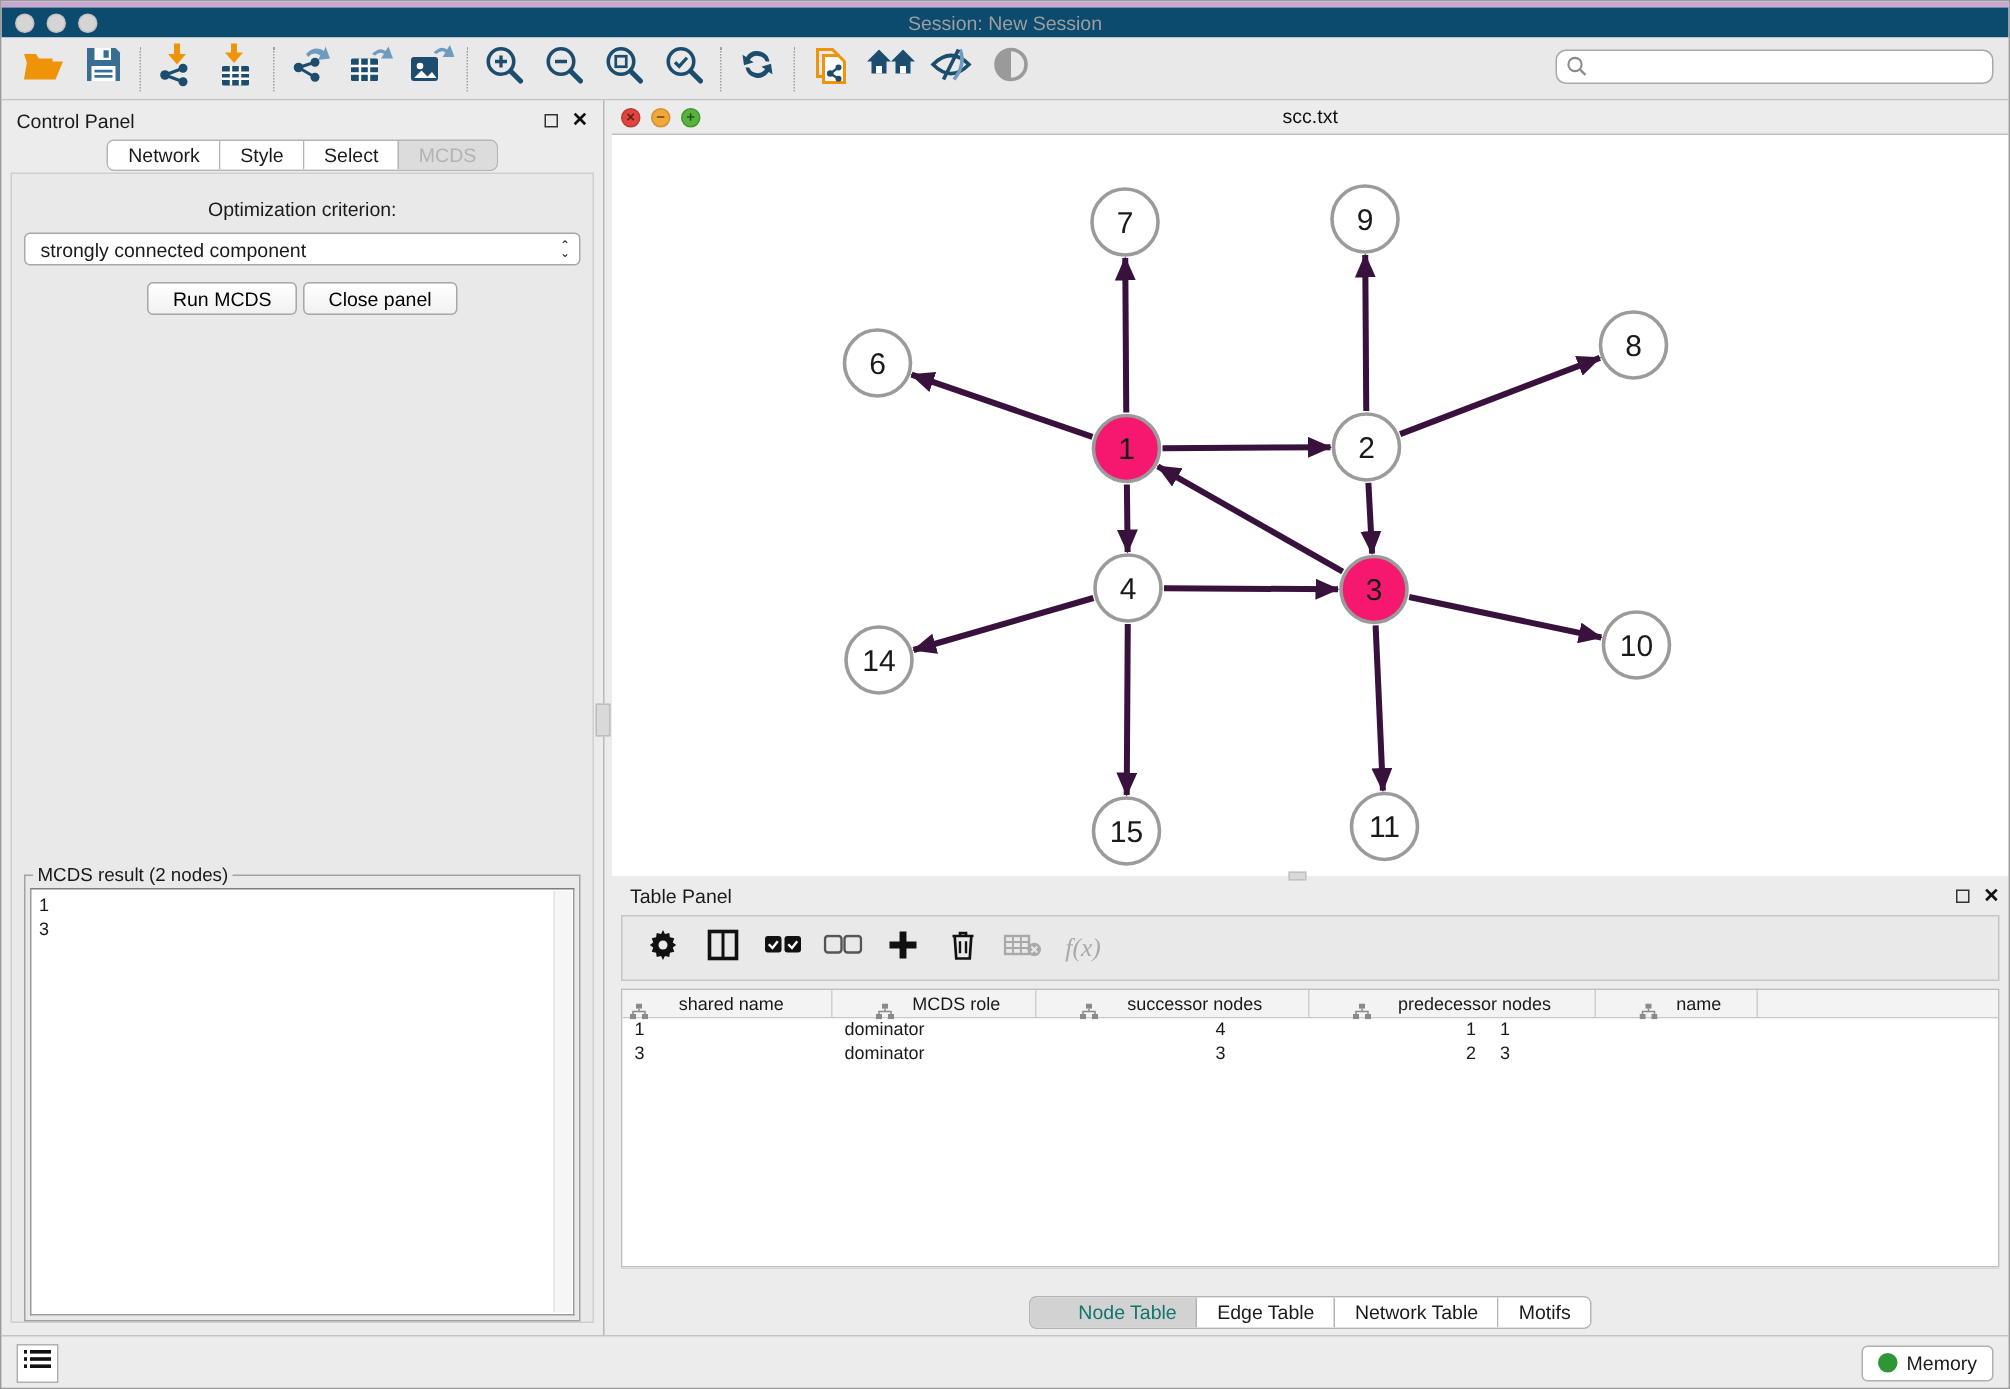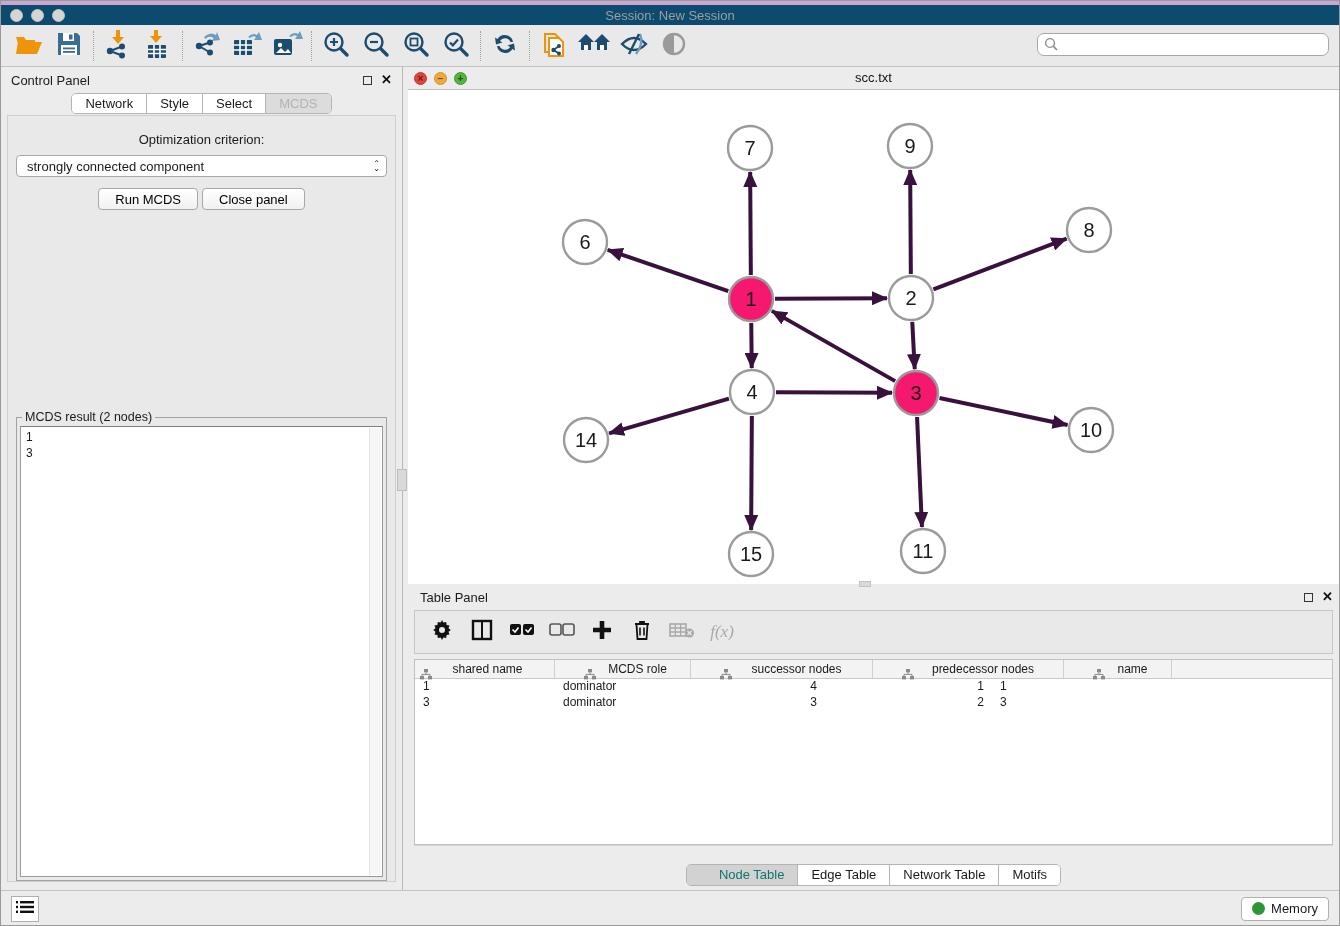--- a/index.html
+++ b/index.html
@@ -39,21 +39,21 @@
   .seg-tab { padding:2px 13px; font-size:13px; background:#fff; border-right:1px solid #b4b4b4; white-space:nowrap; }
   .seg-tab:last-child { border-right:none; }
   .seg-tab.active { background:#dcdcdc; color:#b3b3b3; }
   .cp-tabs-row { display:flex; justify-content:center; height:21px; }
   .cp-inner { flex:1; margin:1px 6px 8px 6px; background:#e9e9e9; border:1px solid #cfcfcf; display:flex; flex-direction:column; padding:0 8px; }
   .opt-label { text-align:center; margin-top:16px; font-size:13px; }
   .dropdown { margin-top:8px; height:22px; border:1px solid #a8a8a8; border-radius:4px; background:#fff; display:flex; align-items:center; padding:0 6px 0 10px; font-size:13px; }
   .dropdown .stepper { margin-left:auto; display:flex; flex-direction:column; line-height:5px; font-size:8px; color:#222; }
   .btn-row { display:flex; justify-content:center; gap:4px; margin-top:11px; }
   .push-btn { height:22px; padding:0 16px; border:1px solid #a8a8a8; border-radius:4px; background:linear-gradient(#ffffff,#f1f1f1); font-size:13px; font-family:"Liberation Sans",sans-serif; }
-  .groupbox { margin-top:auto; height:464px; border:1px solid #a3a3a3; position:relative; padding:8px 3px 3px 3px; background:#e9e9e9; }
+  .groupbox { margin-top:auto; height:298px; border:1px solid #a3a3a3; position:relative; padding:8px 3px 3px 3px; background:#e9e9e9; }
   .groupbox .legend { position:absolute; top:-8px; left:5px; background:#e9e9e9; padding:0 3px; font-size:12.5px; }
   .result-area { width:100%; height:100%; background:#fff; border:1px solid #9a9a9a; border-top-color:#7d7d7d; font-size:12px; line-height:16px; padding:2px 5px; white-space:pre; position:relative; overflow:hidden; }
   .result-scrollbar { position:absolute; top:1px; right:1px; bottom:1px; width:12px; background:#f6f6f6; border-left:1px solid #e2e2e2; }
   
   .v-divider { width:6px; background:#ececec; border-left:1px solid #b8b8b8; position:relative; }
   .v-divider .grab { position:absolute; left:-6px; top:402px; width:10px; height:22px; background:#d9d9d9; border:1px solid #bdbdbd; }
   
   .right-pane { flex:1; display:flex; flex-direction:column; }
   .net-titlebar { height:23px; background:#ececec; border-bottom:1px solid #c0c0c0; position:relative; display:flex; align-items:center; justify-content:center; }
   .net-titlebar .title { font-size:13px; color:#111; }

